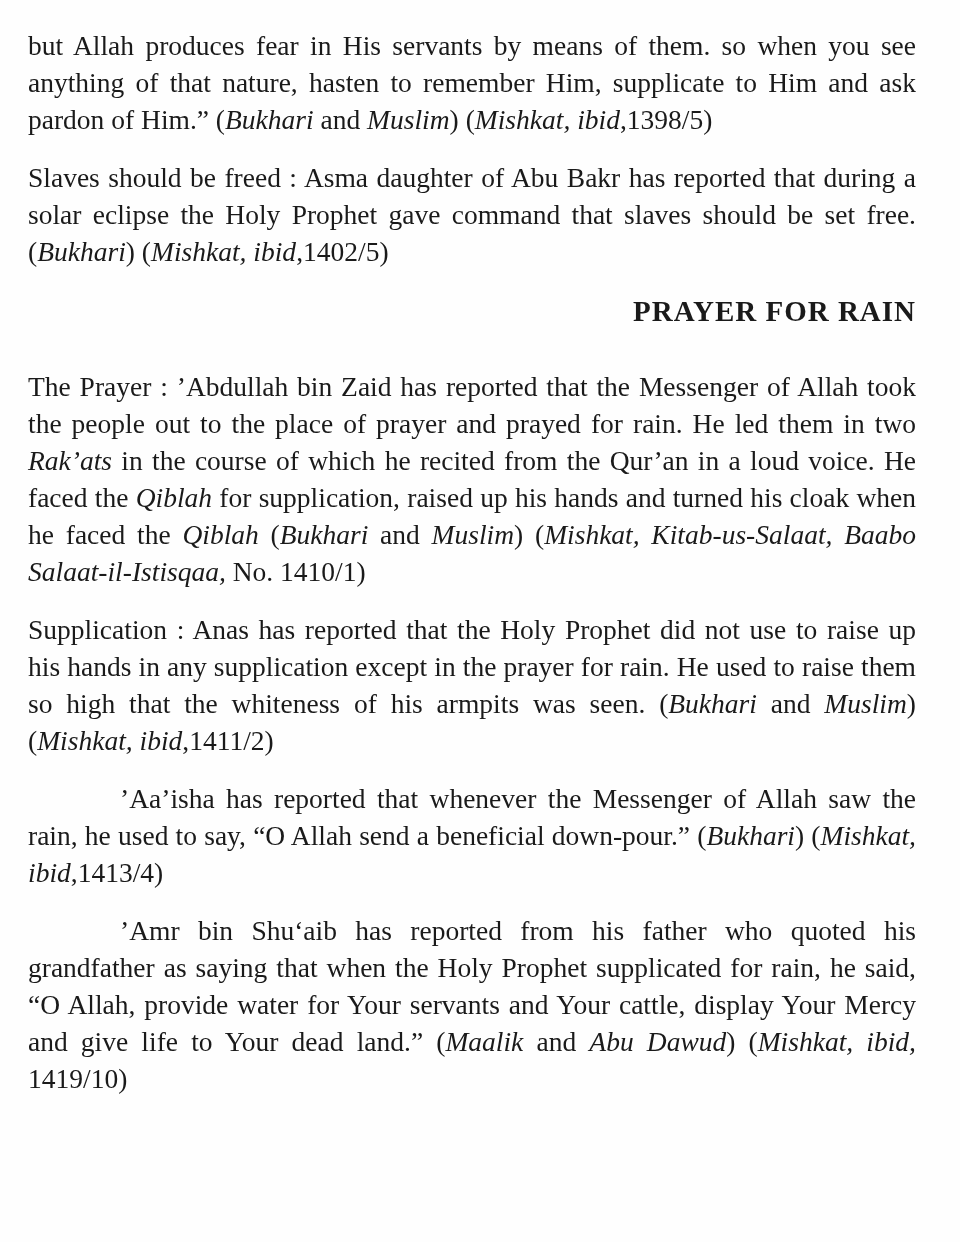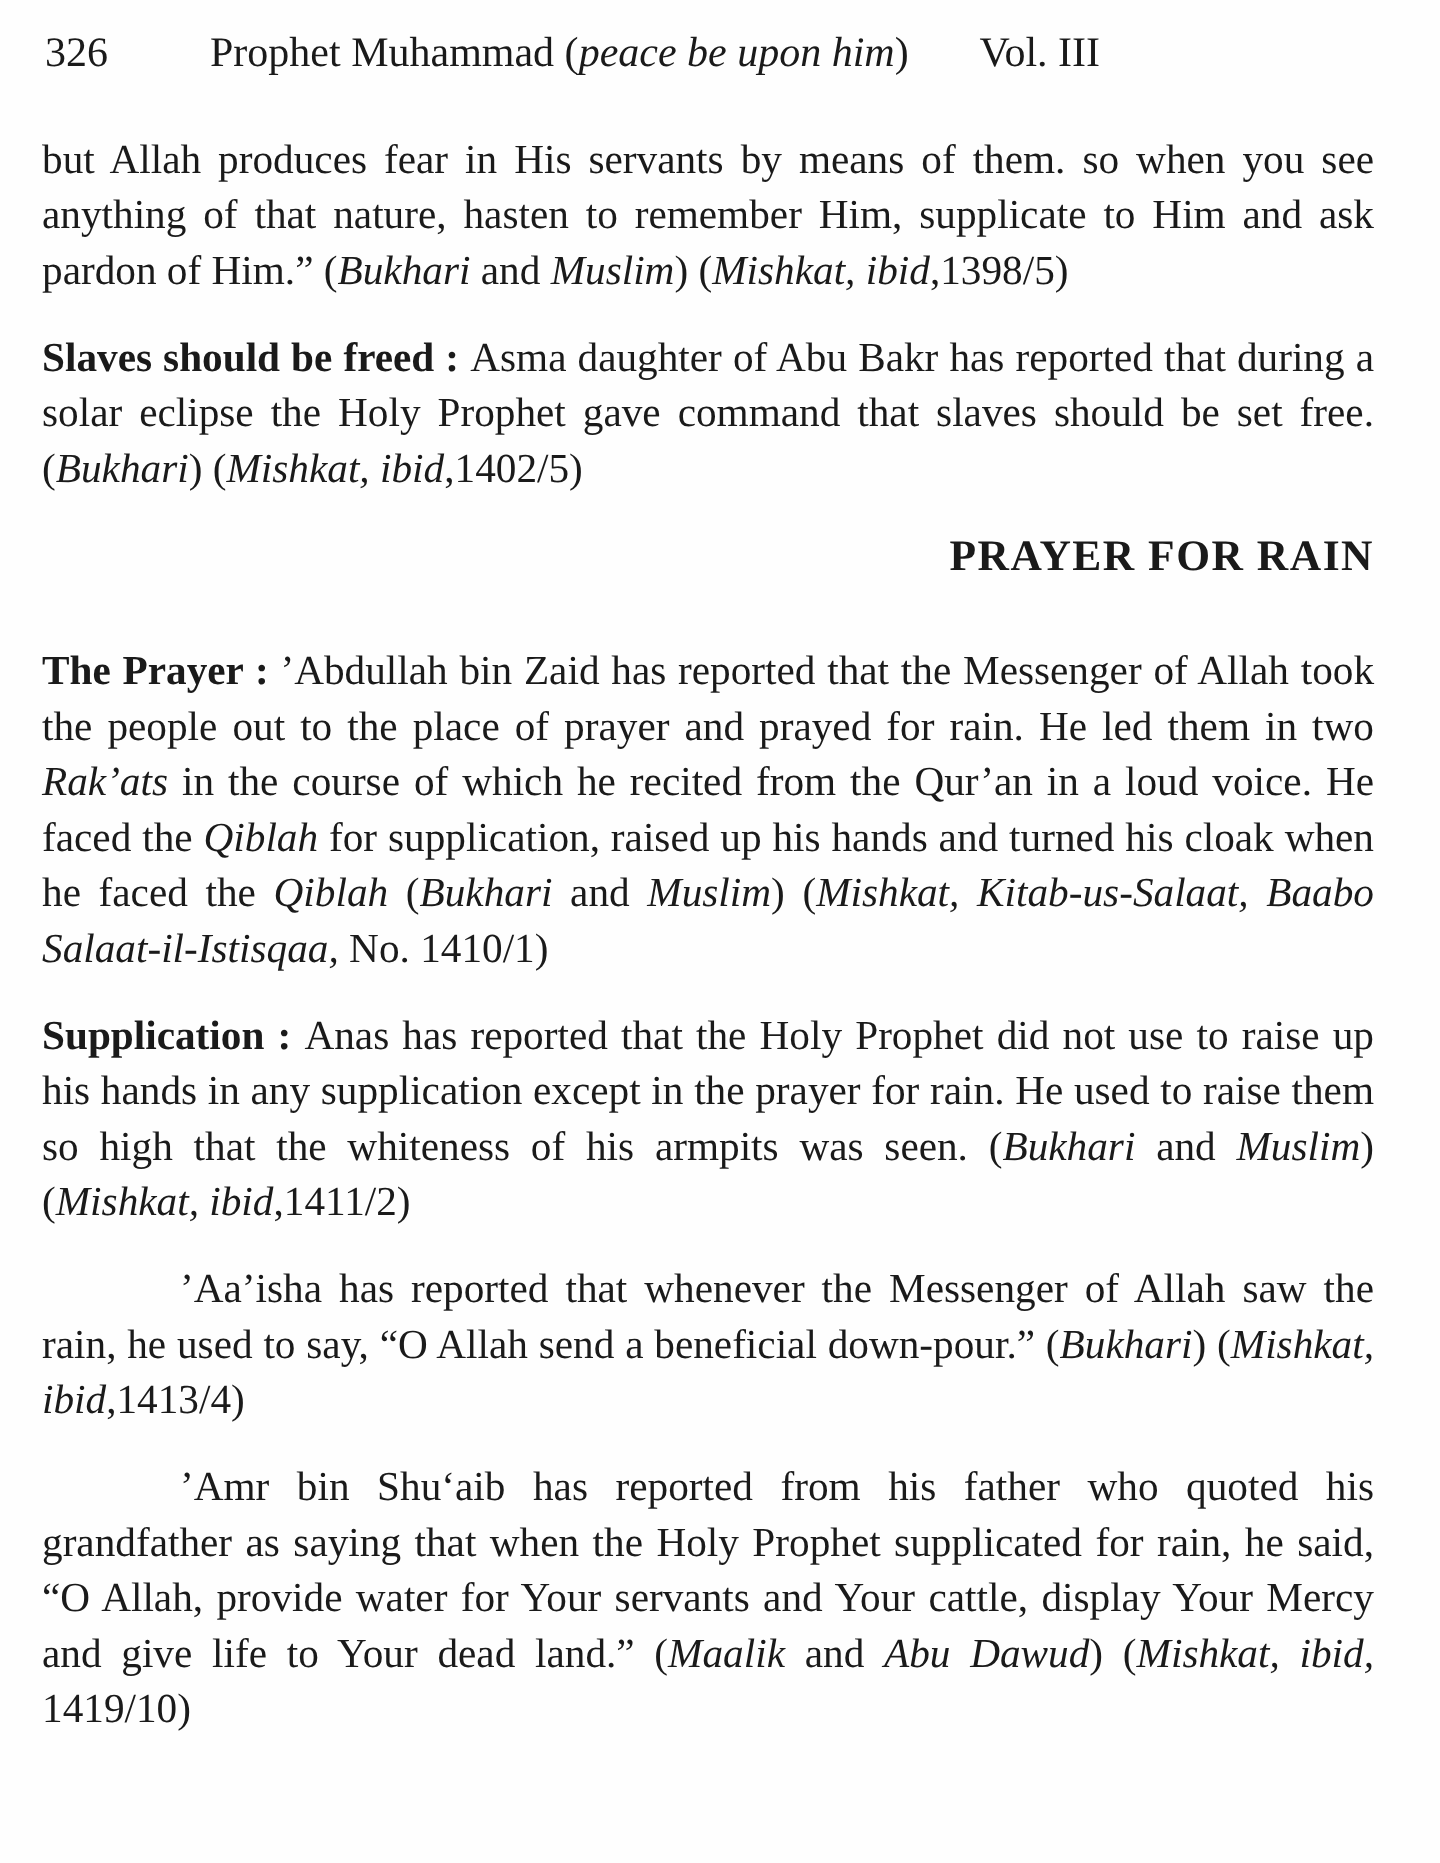--- a/index.html
+++ b/index.html
@@ -41,32 +41,27 @@
     text-indent: 92px;
   }
   .section-heading {
     font-size: 29px;
     font-weight: bold;
     text-align: right;
     letter-spacing: 1px;
     margin: 25px 0 41px 0;
     line-height: 32px;
   }
-  .run.b { font-weight: bold; }
+  .run.b { font-weight: normal; }
   .run.i { font-style: italic; }
 </style>
 </head>
 <body>
 
 <div class="page">
-  <header class="page-header">
-    <span class="page-number">326</span>
-    <span class="book-title" id="book-title"><span class="run ">Prophet Muhammad (</span><span class="run i">peace be upon him</span><span class="run ">)</span></span>
-    <span class="volume">Vol. III</span>
-  </header>
 
   <main class="page-body" id="page-body">
       <p class="para"><span class="run ">but Allah produces fear in His servants by means of them. so when you see anything of that nature, hasten to remember Him, supplicate to Him and ask pardon of Him.” (</span><span class="run i">Bukhari</span><span class="run "> and </span><span class="run i">Muslim</span><span class="run ">) (</span><span class="run i">Mishkat, ibid</span><span class="run ">,1398/5)</span></p>
       <p class="para"><span class="run b">Slaves should be freed : </span><span class="run ">Asma daughter of Abu Bakr  has reported that during a solar eclipse the Holy Prophet gave command that slaves should be set free. (</span><span class="run i">Bukhari</span><span class="run ">) (</span><span class="run i">Mishkat, ibid</span><span class="run ">,1402/5)</span></p>
       <h2 class="section-heading">PRAYER FOR RAIN</h2>
       <p class="para"><span class="run b">The Prayer : </span><span class="run ">’Abdullah bin Zaid has reported that the Messenger of Allah took the people out to the place of prayer and prayed for rain. He led them in two </span><span class="run i">Rak’ats</span><span class="run "> in the course of which he recited from the Qur’an in a loud voice. He faced the </span><span class="run i">Qiblah</span><span class="run "> for supplication, raised up his hands and turned his cloak when he faced the </span><span class="run i">Qiblah</span><span class="run "> (</span><span class="run i">Bukhari</span><span class="run "> and </span><span class="run i">Muslim</span><span class="run ">) (</span><span class="run i">Mishkat, Kitab-us-Salaat, Baabo Salaat-il-Istisqaa,</span><span class="run "> No. 1410/1)</span></p>
       <p class="para"><span class="run b">Supplication : </span><span class="run ">Anas has reported that the Holy Prophet did not use to raise up his hands in any supplication except in the prayer for rain. He used to raise them so high that the whiteness of his armpits was seen. (</span><span class="run i">Bukhari</span><span class="run "> and </span><span class="run i">Muslim</span><span class="run ">) (</span><span class="run i">Mishkat, ibid</span><span class="run ">,1411/2)</span></p>
       <p class="para indented"><span class="run ">’Aa’isha has reported that whenever the Messenger of Allah saw  the rain, he used to say, “O Allah send a beneficial down-pour.” (</span><span class="run i">Bukhari</span><span class="run ">) (</span><span class="run i">Mishkat, ibid</span><span class="run ">,1413/4)</span></p>
       <p class="para indented"><span class="run ">’Amr bin Shu‘aib has reported from his father who quoted his grandfather as saying that when the Holy Prophet supplicated for rain, he said, “O Allah, provide water for Your servants and Your cattle, display Your Mercy and give life to Your dead land.” (</span><span class="run i">Maalik</span><span class="run "> and </span><span class="run i">Abu Dawud</span><span class="run ">) (</span><span class="run i">Mishkat, ibid,</span><span class="run "> 1419/10)</span></p>
     </main>

